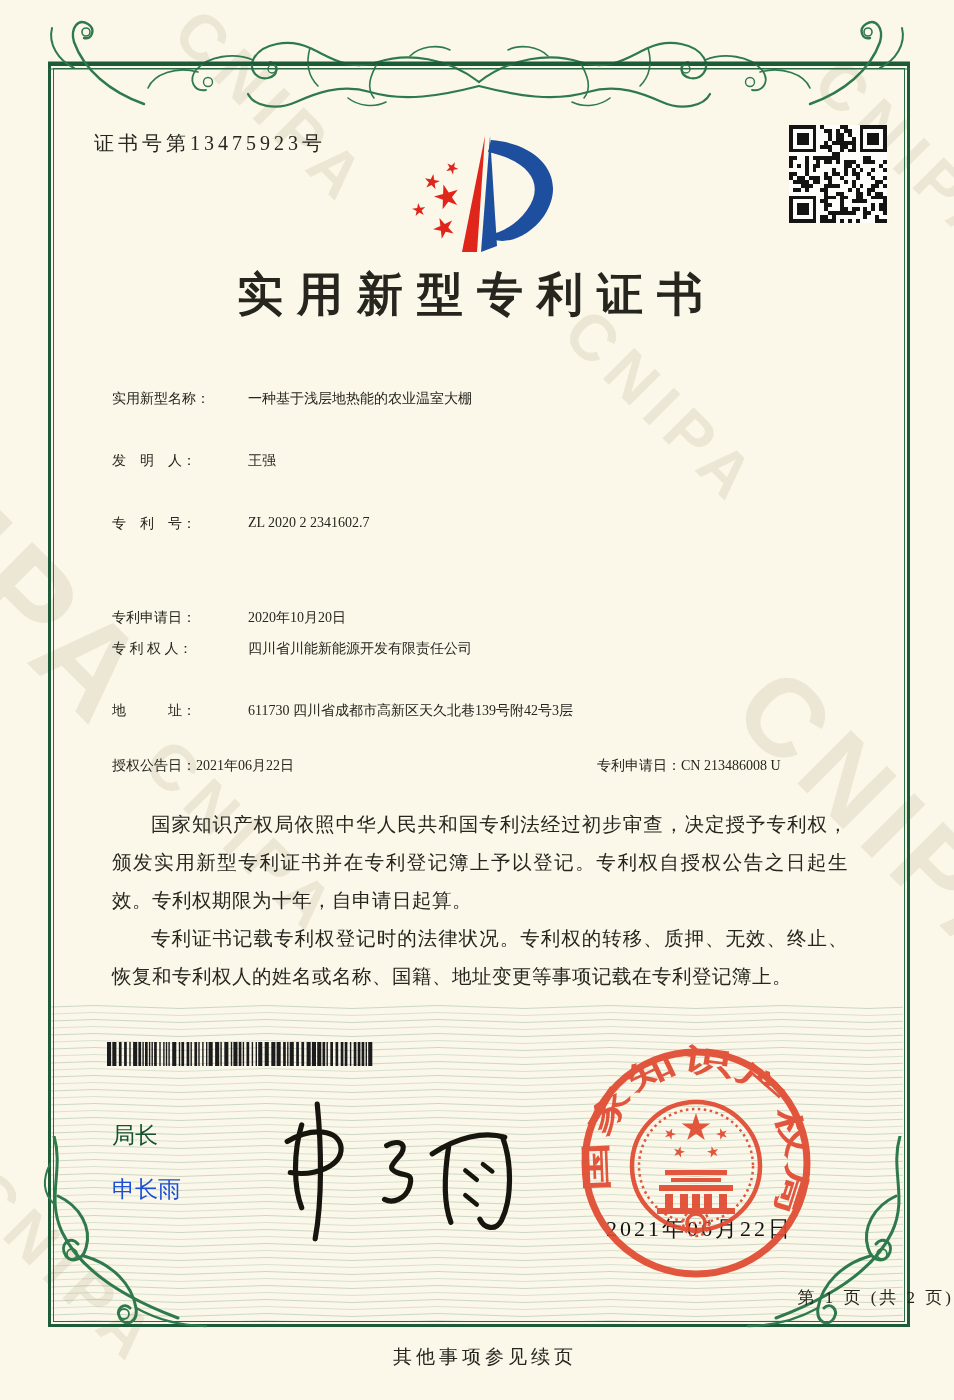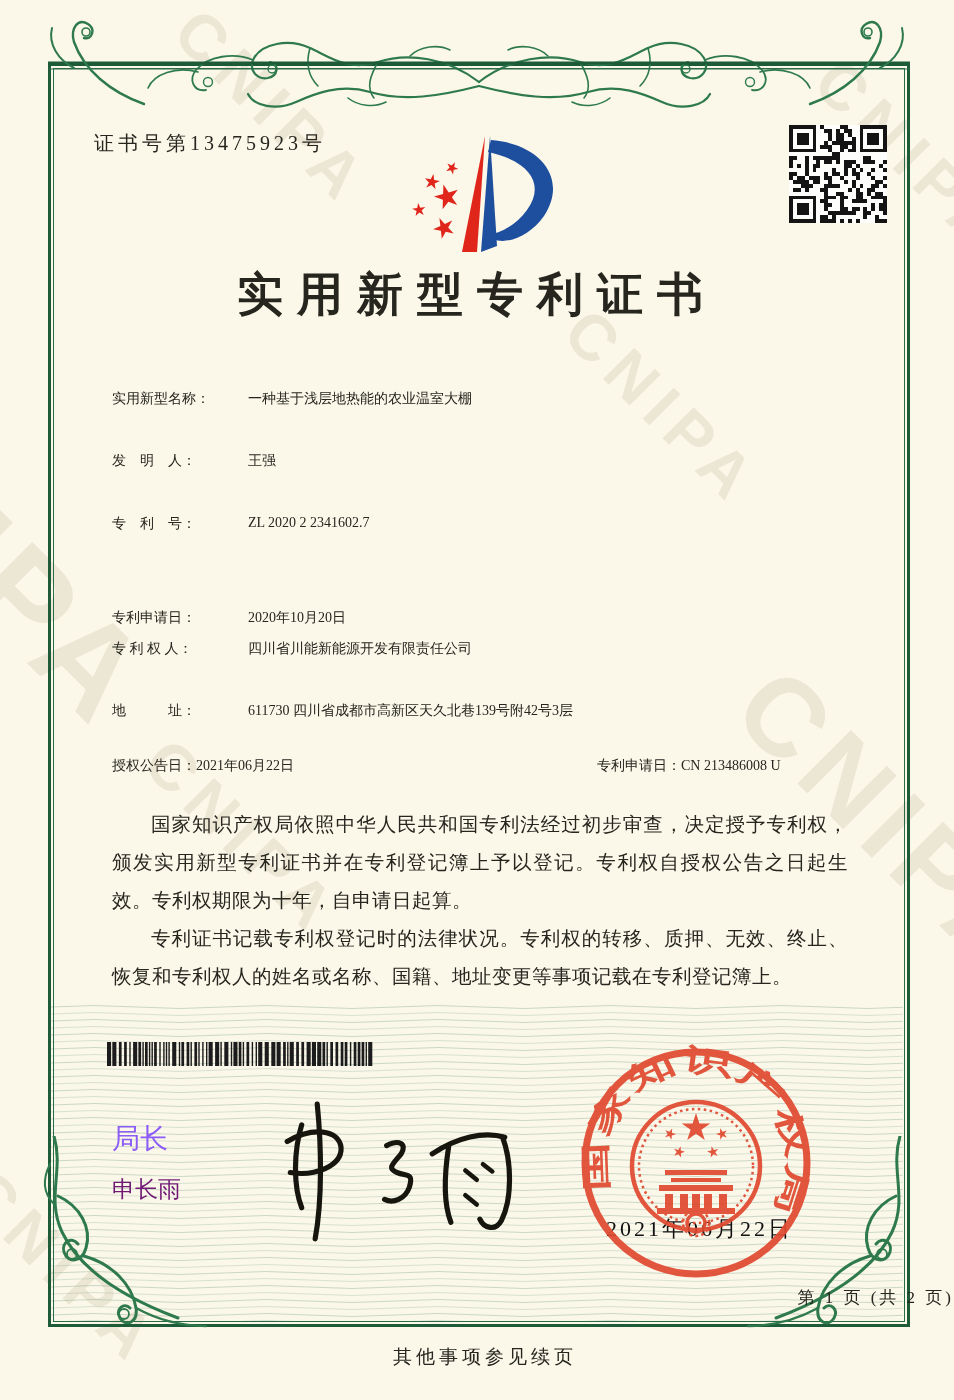--- a/index.html
+++ b/index.html
@@ -27,24 +27,24 @@
   .row{position:absolute; left:112px; width:740px; font-size:14px; z-index:3;
     display:flex; white-space:nowrap;}
   .row .lbl{min-width:136px; display:inline-block;}
   .grant-no{position:absolute; left:485px; top:0;}
   .body-text{position:absolute; left:112px; top:806px; width:736px; z-index:3;
     font-size:19.5px; line-height:38px; text-align:justify;}
   .body-text p{margin:0; text-indent:2em; letter-spacing:.5px;}
   
   .waves{position:absolute; left:51px; top:1004px; z-index:0;}
   .barcode{position:absolute; left:107px; top:1042px; z-index:3;}
-  .signer-title{position:absolute; left:112px; top:1120px; font-size:28px; z-index:3;
-    font-family:"Liberation Sans",sans-serif; color:#8b5cf6;}
+  .signer-title{position:absolute; left:112px; top:1120px; font-size:23px; z-index:3;
+    font-family:"Liberation Sans",sans-serif; color:#14532d;}
   .signer-name{position:absolute; left:112px; top:1174px; font-size:23px; z-index:3;
-    font-family:"Liberation Sans",sans-serif; color:#701a75;}
+    font-family:"Liberation Sans",sans-serif; color:#1d4ed8;}
   .signature{position:absolute; left:262px; top:1100px; z-index:5;}
   .seal{position:absolute; left:573px; top:1042px; z-index:4; opacity:.93;}
   .seal-date{position:absolute; left:606px; top:1214px; font-size:22px; letter-spacing:3px;
     z-index:3; color:#111;}
   .page-info{position:absolute; left:0; top:1286px; width:954px; text-align:right;
     font-size:17px; letter-spacing:3px; z-index:3;}
   .footer-note{position:absolute; left:8px; top:1344px; width:954px; text-align:center;
     font-size:19px; letter-spacing:4px; z-index:3;}
   
   .orn{position:absolute; z-index:2; pointer-events:none;}

